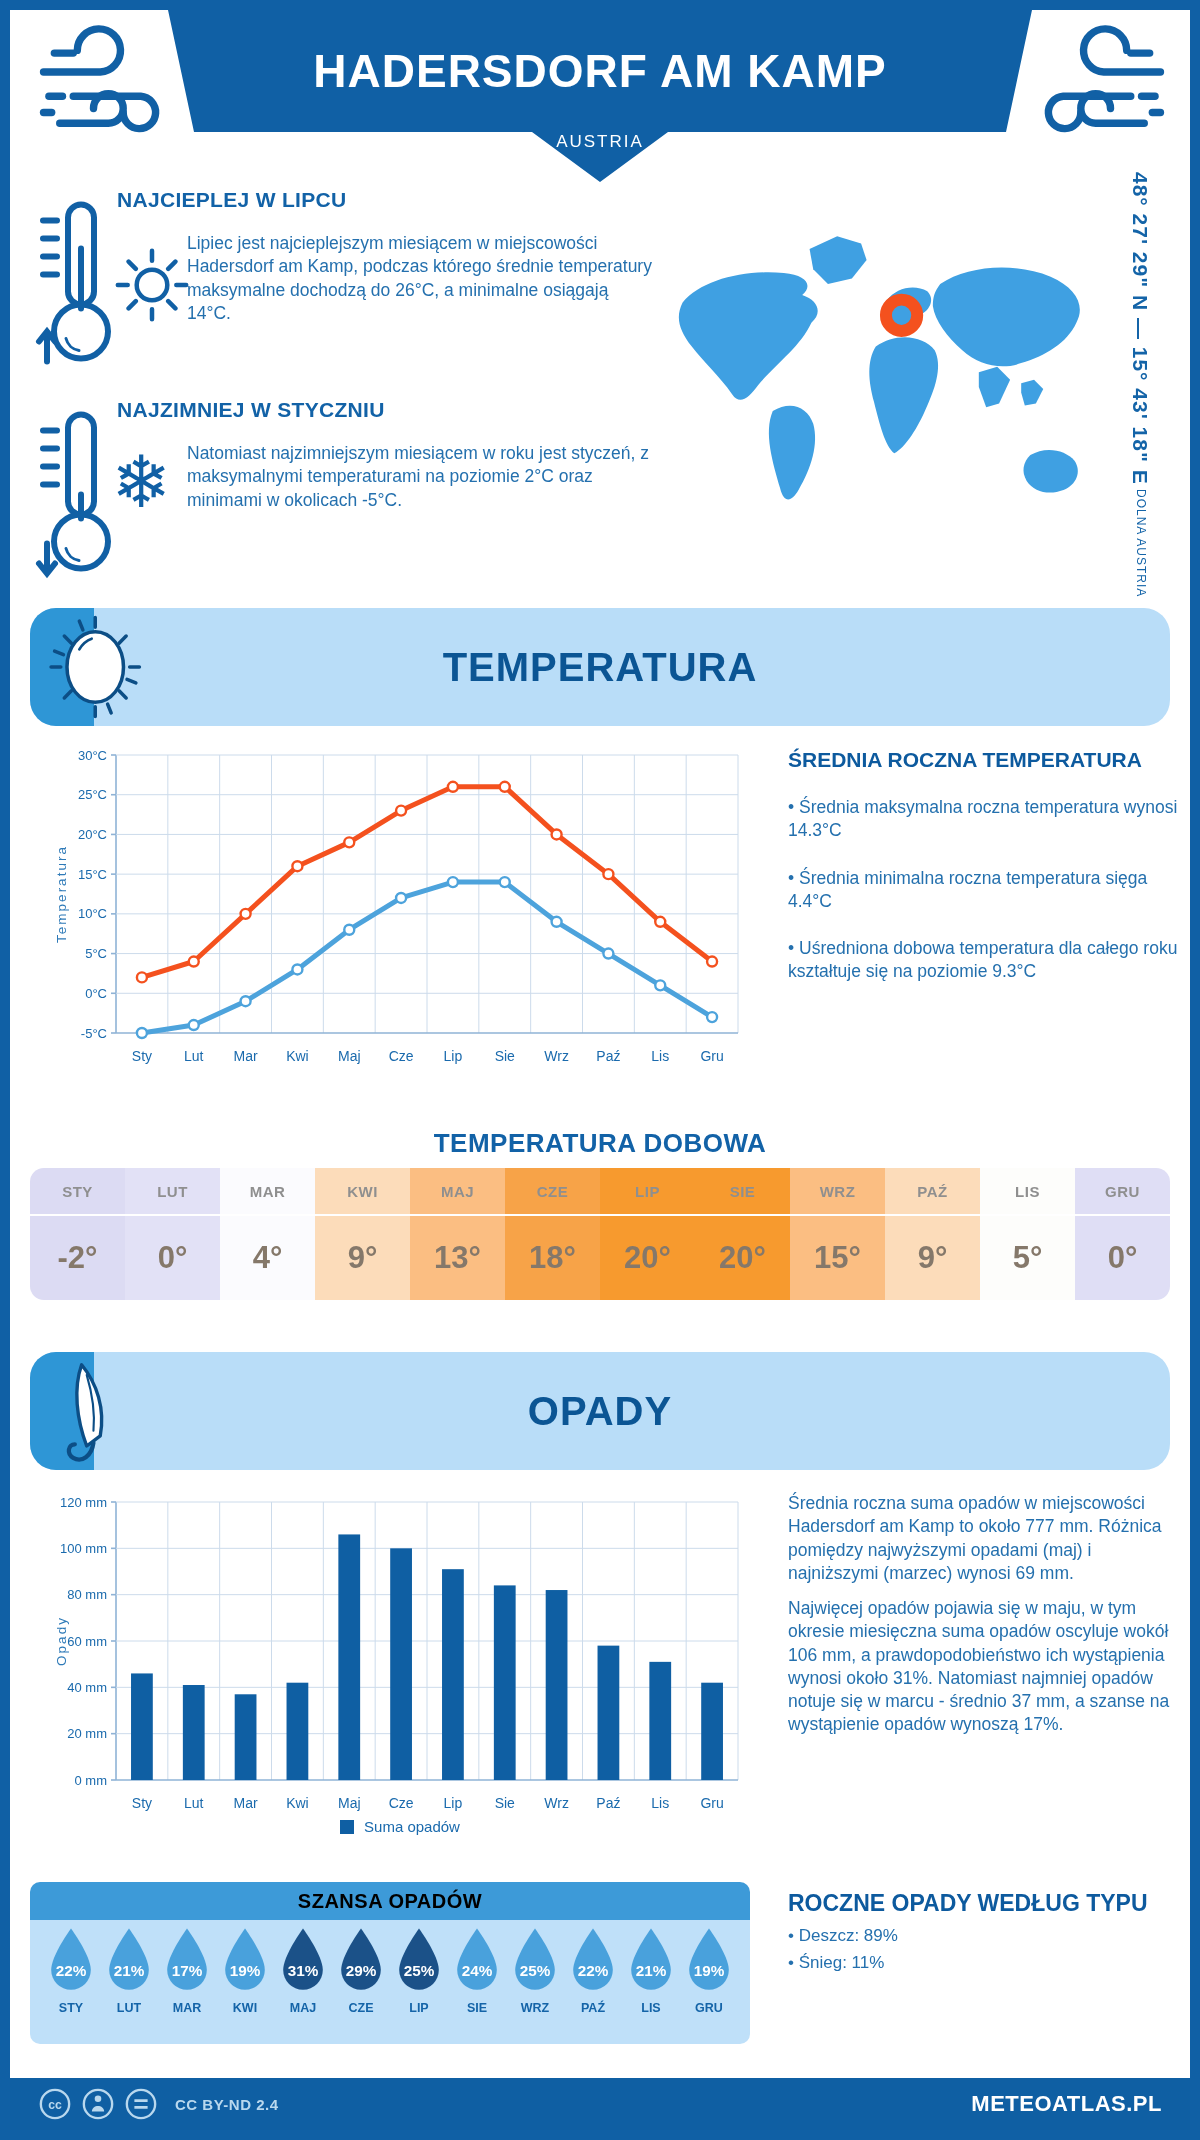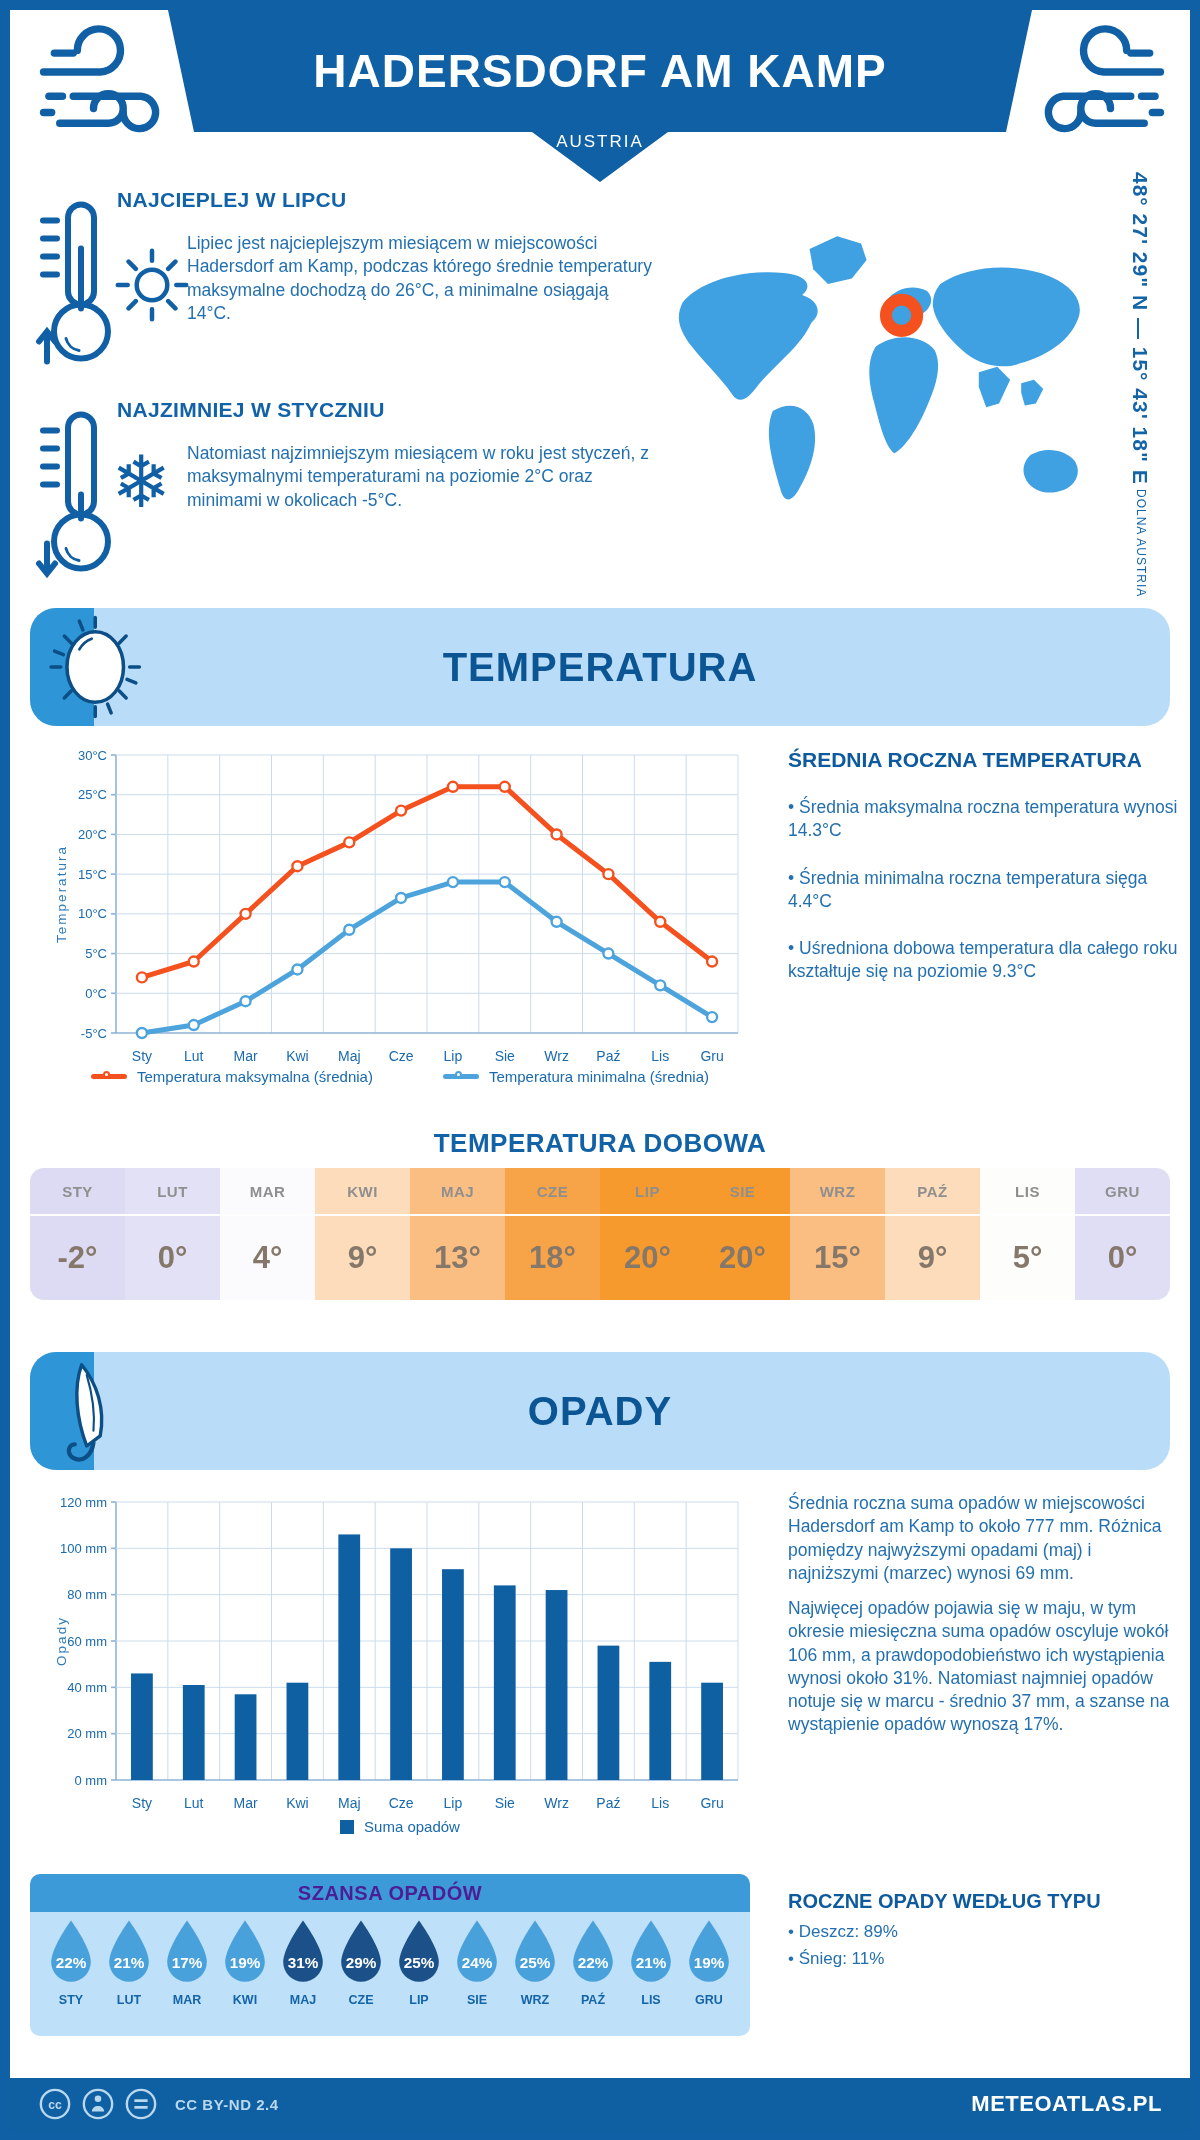--- a/index.html
+++ b/index.html
@@ -70,21 +70,21 @@
   .tmonth { height:48px; display:flex; align-items:center; justify-content:center;
     color:#8f8f8f; font-size:15px; font-weight:bold; letter-spacing:0.5px;
     border-bottom:2px solid #fff; }
   .tval { height:84px; display:flex; align-items:center; justify-content:center;
     color:#85786a; font-size:31px; font-weight:bold; }
 
   
   .chance { width:720px; }
   .chance-head { height:38px; background:#3d9ad8; border-radius:10px 10px 0 0;
     display:flex; align-items:center; justify-content:center;
-    color:#4c1d95; font-size:20px; font-weight:bold; letter-spacing:0.5px; }
+    color:#000000; font-size:20px; font-weight:bold; letter-spacing:0.5px;margin-top:8px; }
   .chance-body { height:124px; background:#bfe0f9; border-radius:0 0 10px 10px;
     display:flex; justify-content:space-between; padding:6px 14px 0 14px; }
   .drop { width:54px; text-align:center; }
   .drop-label { margin-top:1px; color:#1464a8; font-size:12.5px; font-weight:bold; }
 
   
   .footer { left:0; right:0; bottom:0; height:52px; background:#0f5fa3;
     display:flex; align-items:center; justify-content:space-between; padding:0 28px; }
   .foot-left { display:flex; align-items:center; gap:9px; }
   .cc-text { color:#b9d8ee; font-size:15px; font-weight:bold; margin-left:8px; letter-spacing:0.5px; }
@@ -269,34 +269,20 @@
         <circle cx="247.41666666666669" cy="226.45714285714286" r="5" fill="#fff" stroke="#4da3dc" stroke-width="2.4"></circle>
         <circle cx="299.25" cy="186.74285714285713" r="5" fill="#fff" stroke="#4da3dc" stroke-width="2.4"></circle>
         <circle cx="351.08333333333337" cy="154.97142857142856" r="5" fill="#fff" stroke="#4da3dc" stroke-width="2.4"></circle>
         <circle cx="402.9166666666667" cy="139.0857142857143" r="5" fill="#fff" stroke="#4da3dc" stroke-width="2.4"></circle>
         <circle cx="454.75" cy="139.0857142857143" r="5" fill="#fff" stroke="#4da3dc" stroke-width="2.4"></circle>
         <circle cx="506.58333333333337" cy="178.79999999999998" r="5" fill="#fff" stroke="#4da3dc" stroke-width="2.4"></circle>
         <circle cx="558.4166666666667" cy="210.57142857142858" r="5" fill="#fff" stroke="#4da3dc" stroke-width="2.4"></circle>
         <circle cx="610.25" cy="242.34285714285716" r="5" fill="#fff" stroke="#4da3dc" stroke-width="2.4"></circle>
         <circle cx="662.0833333333334" cy="274.1142857142857" r="5" fill="#fff" stroke="#4da3dc" stroke-width="2.4"></circle>
       </svg></div>
-  <div class="abs legend" id="temp-legend" style="left:40px;top:1058px">
-      <div class="lg-item">
-        <span class="lg-line" style="background:#f4511e">
-          <span class="lg-dot" style="border-color:#f4511e"></span>
-        </span>
-        <span class="lg-text">Temperatura maksymalna (średnia)</span>
-      </div>
-      <div class="lg-item">
-        <span class="lg-line" style="background:#4da3dc">
-          <span class="lg-dot" style="border-color:#4da3dc"></span>
-        </span>
-        <span class="lg-text">Temperatura minimalna (średnia)</span>
-      </div>
-    </div>
 
   <div class="abs" style="left:778px;top:738px;width:392px">
     <div class="col-head">ŚREDNIA ROCZNA TEMPERATURA</div>
     <div id="annual-bullets">
         <div class="col-bullet">• Średnia maksymalna roczna temperatura wynosi 14.3°C</div>
         <div class="col-bullet">• Średnia minimalna roczna temperatura sięga 4.4°C</div>
         <div class="col-bullet">• Uśredniona dobowa temperatura dla całego roku kształtuje się na poziomie 9.3°C</div>
       </div>
   </div>
 
@@ -431,21 +417,21 @@
         <span class="lg-text">Suma opadów</span>
       </div>
     </div>
 
   <div class="abs" style="left:778px;top:1482px;width:396px">
     <div class="col-par">Średnia roczna suma opadów w miejscowości Hadersdorf am Kamp to około 777 mm. Różnica pomiędzy najwyższymi opadami (maj) i najniższymi (marzec) wynosi 69 mm.</div>
     <div class="col-par">Najwięcej opadów pojawia się w maju, w tym okresie miesięczna suma opadów oscyluje wokół 106 mm, a prawdopodobieństwo ich wystąpienia wynosi około 31%. Natomiast najmniej opadów notuje się w marcu - średnio 37 mm, a szanse na wystąpienie opadów wynoszą 17%.</div>
   </div>
 
   <div class="abs" style="left:778px;top:1880px;width:396px">
-    <div class="col-head" style="font-size:20px">ROCZNE OPADY WEDŁUG TYPU</div>
+    <div class="col-head" style="font-size:23px">ROCZNE OPADY WEDŁUG TYPU</div>
     <div id="type-bullets" style="margin-top:8px">
         <div class="col-bullet" style="margin-top: 4px; font-size: 17px;">• Deszcz: 89%</div>
         <div class="col-bullet" style="margin-top: 4px; font-size: 17px;">• Śnieg: 11%</div>
       </div>
   </div>
 
   <div class="abs chance" style="left:20px;top:1864px">
     <div class="chance-head">SZANSA OPADÓW</div>
     <div class="chance-body" id="chance-drops">
         <div class="drop"><svg width="54" height="70" viewBox="0 0 60 76">

